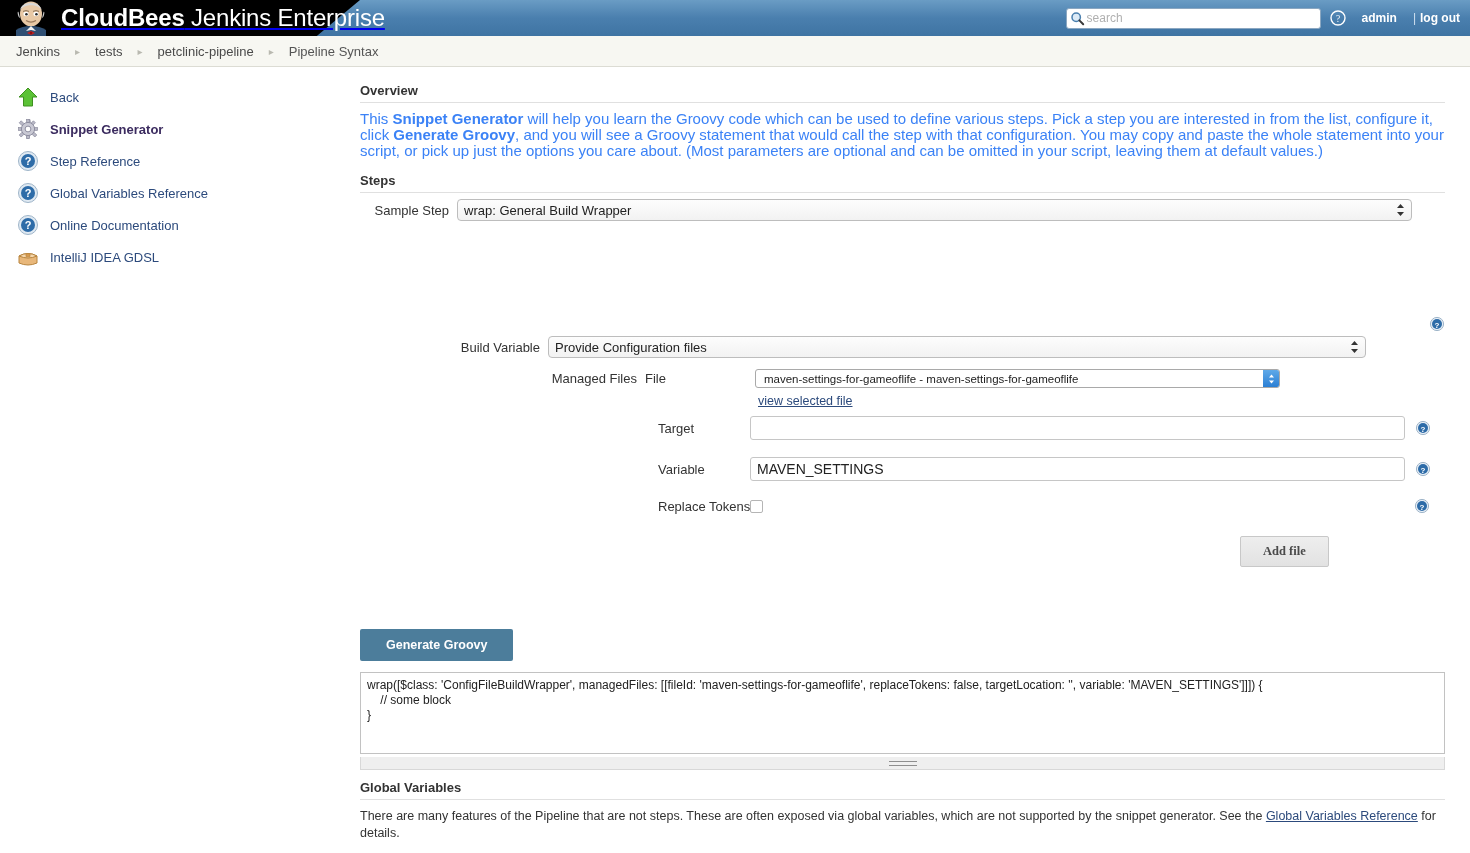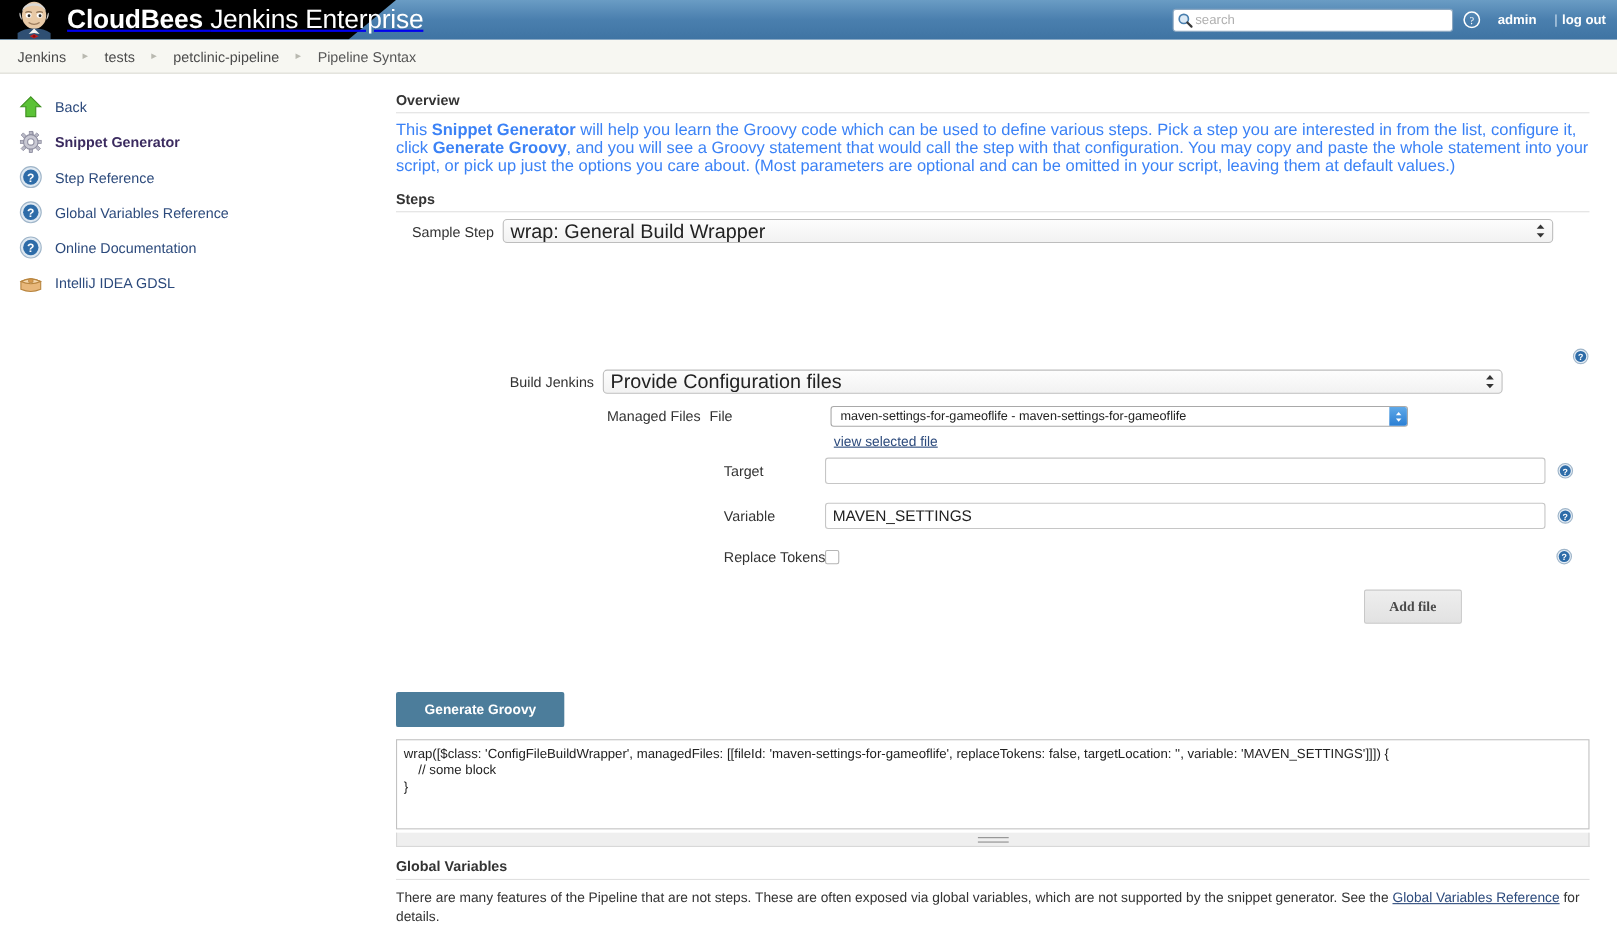--- a/index.html
+++ b/index.html
@@ -187,21 +187,21 @@
   }
   .flabel {
     text-align: right;
     font-size: 13px;
     color: #333;
     white-space: nowrap;
     padding-right: 8px;
   }
   select.jk, .fake-select {
     font-family: "Liberation Sans", sans-serif;
-    font-size: 18px;
+    font-size: 13px;
     color: #222;
     height: 22px;
     border: 1px solid #bdbdbd;
     border-radius: 4px;
     background: linear-gradient(to bottom, #fdfdfd 0%, #f2f2f2 100%);
     padding: 0 22px 0 6px;
     -webkit-appearance: none;
     appearance: none;
     position: relative;
     display: flex;
@@ -498,21 +498,21 @@
         <svg width="16" height="16" viewBox="0 0 16 16">
           <circle cx="8" cy="8" r="6.6" fill="#e6eef6" stroke="#9fb5c9" stroke-width="1"></circle>
           <circle cx="8" cy="8" r="5" fill="#2e6ca8"></circle>
           <text x="8" y="11.5" font-size="8" font-weight="bold" font-family="Liberation Sans, sans-serif" fill="#ffffff" text-anchor="middle">?</text>
         </svg>
       </span>
     </div>
 
     
     <div class="frow" style="margin-top:4px">
-      <div class="flabel" style="width:188px">Build Jenkins</div>
+      <div class="flabel" style="width:188px">Build Variable</div>
       <div class="sel-wrap">
         <div class="fake-select" style="width:818px">Provide Configuration files</div>
         <span class="sel-arrows">
           <svg width="9" height="14" viewBox="0 0 9 14">
             <path d="M4.5 1 L8 5 L1 5 Z" fill="#333"></path>
             <path d="M4.5 13 L8 9 L1 9 Z" fill="#333"></path>
           </svg>
         </span>
       </div>
     </div>

